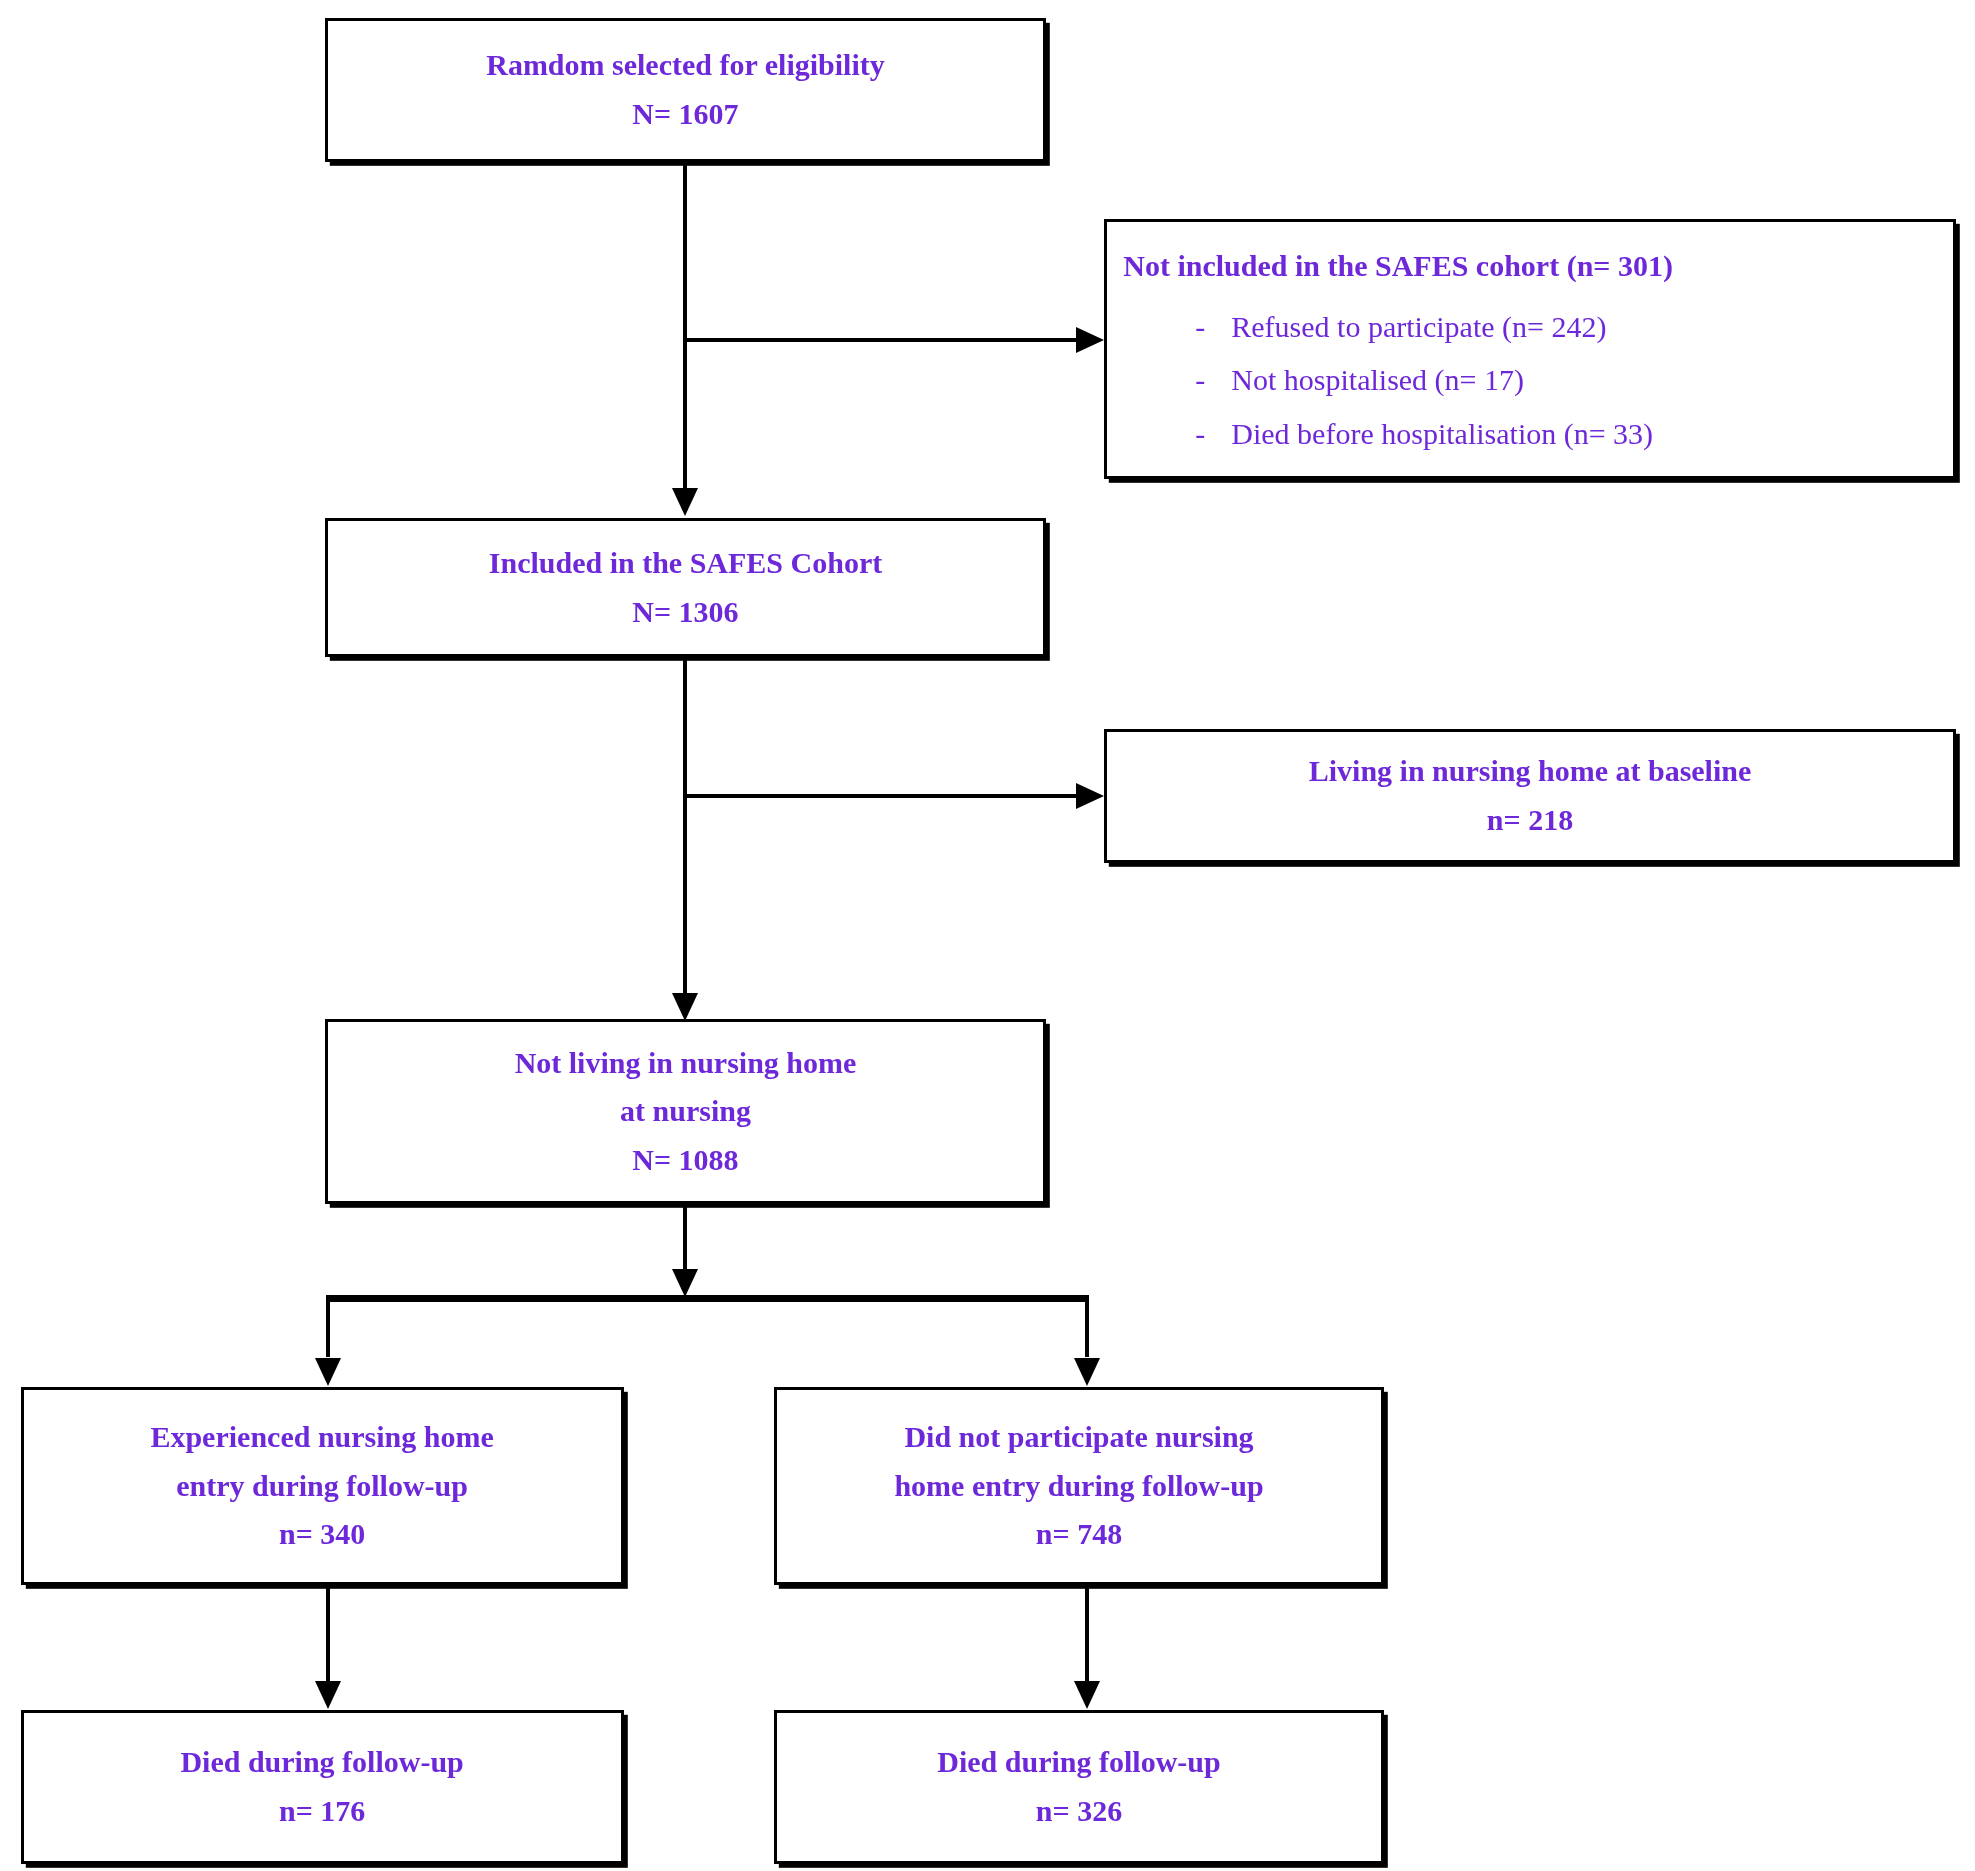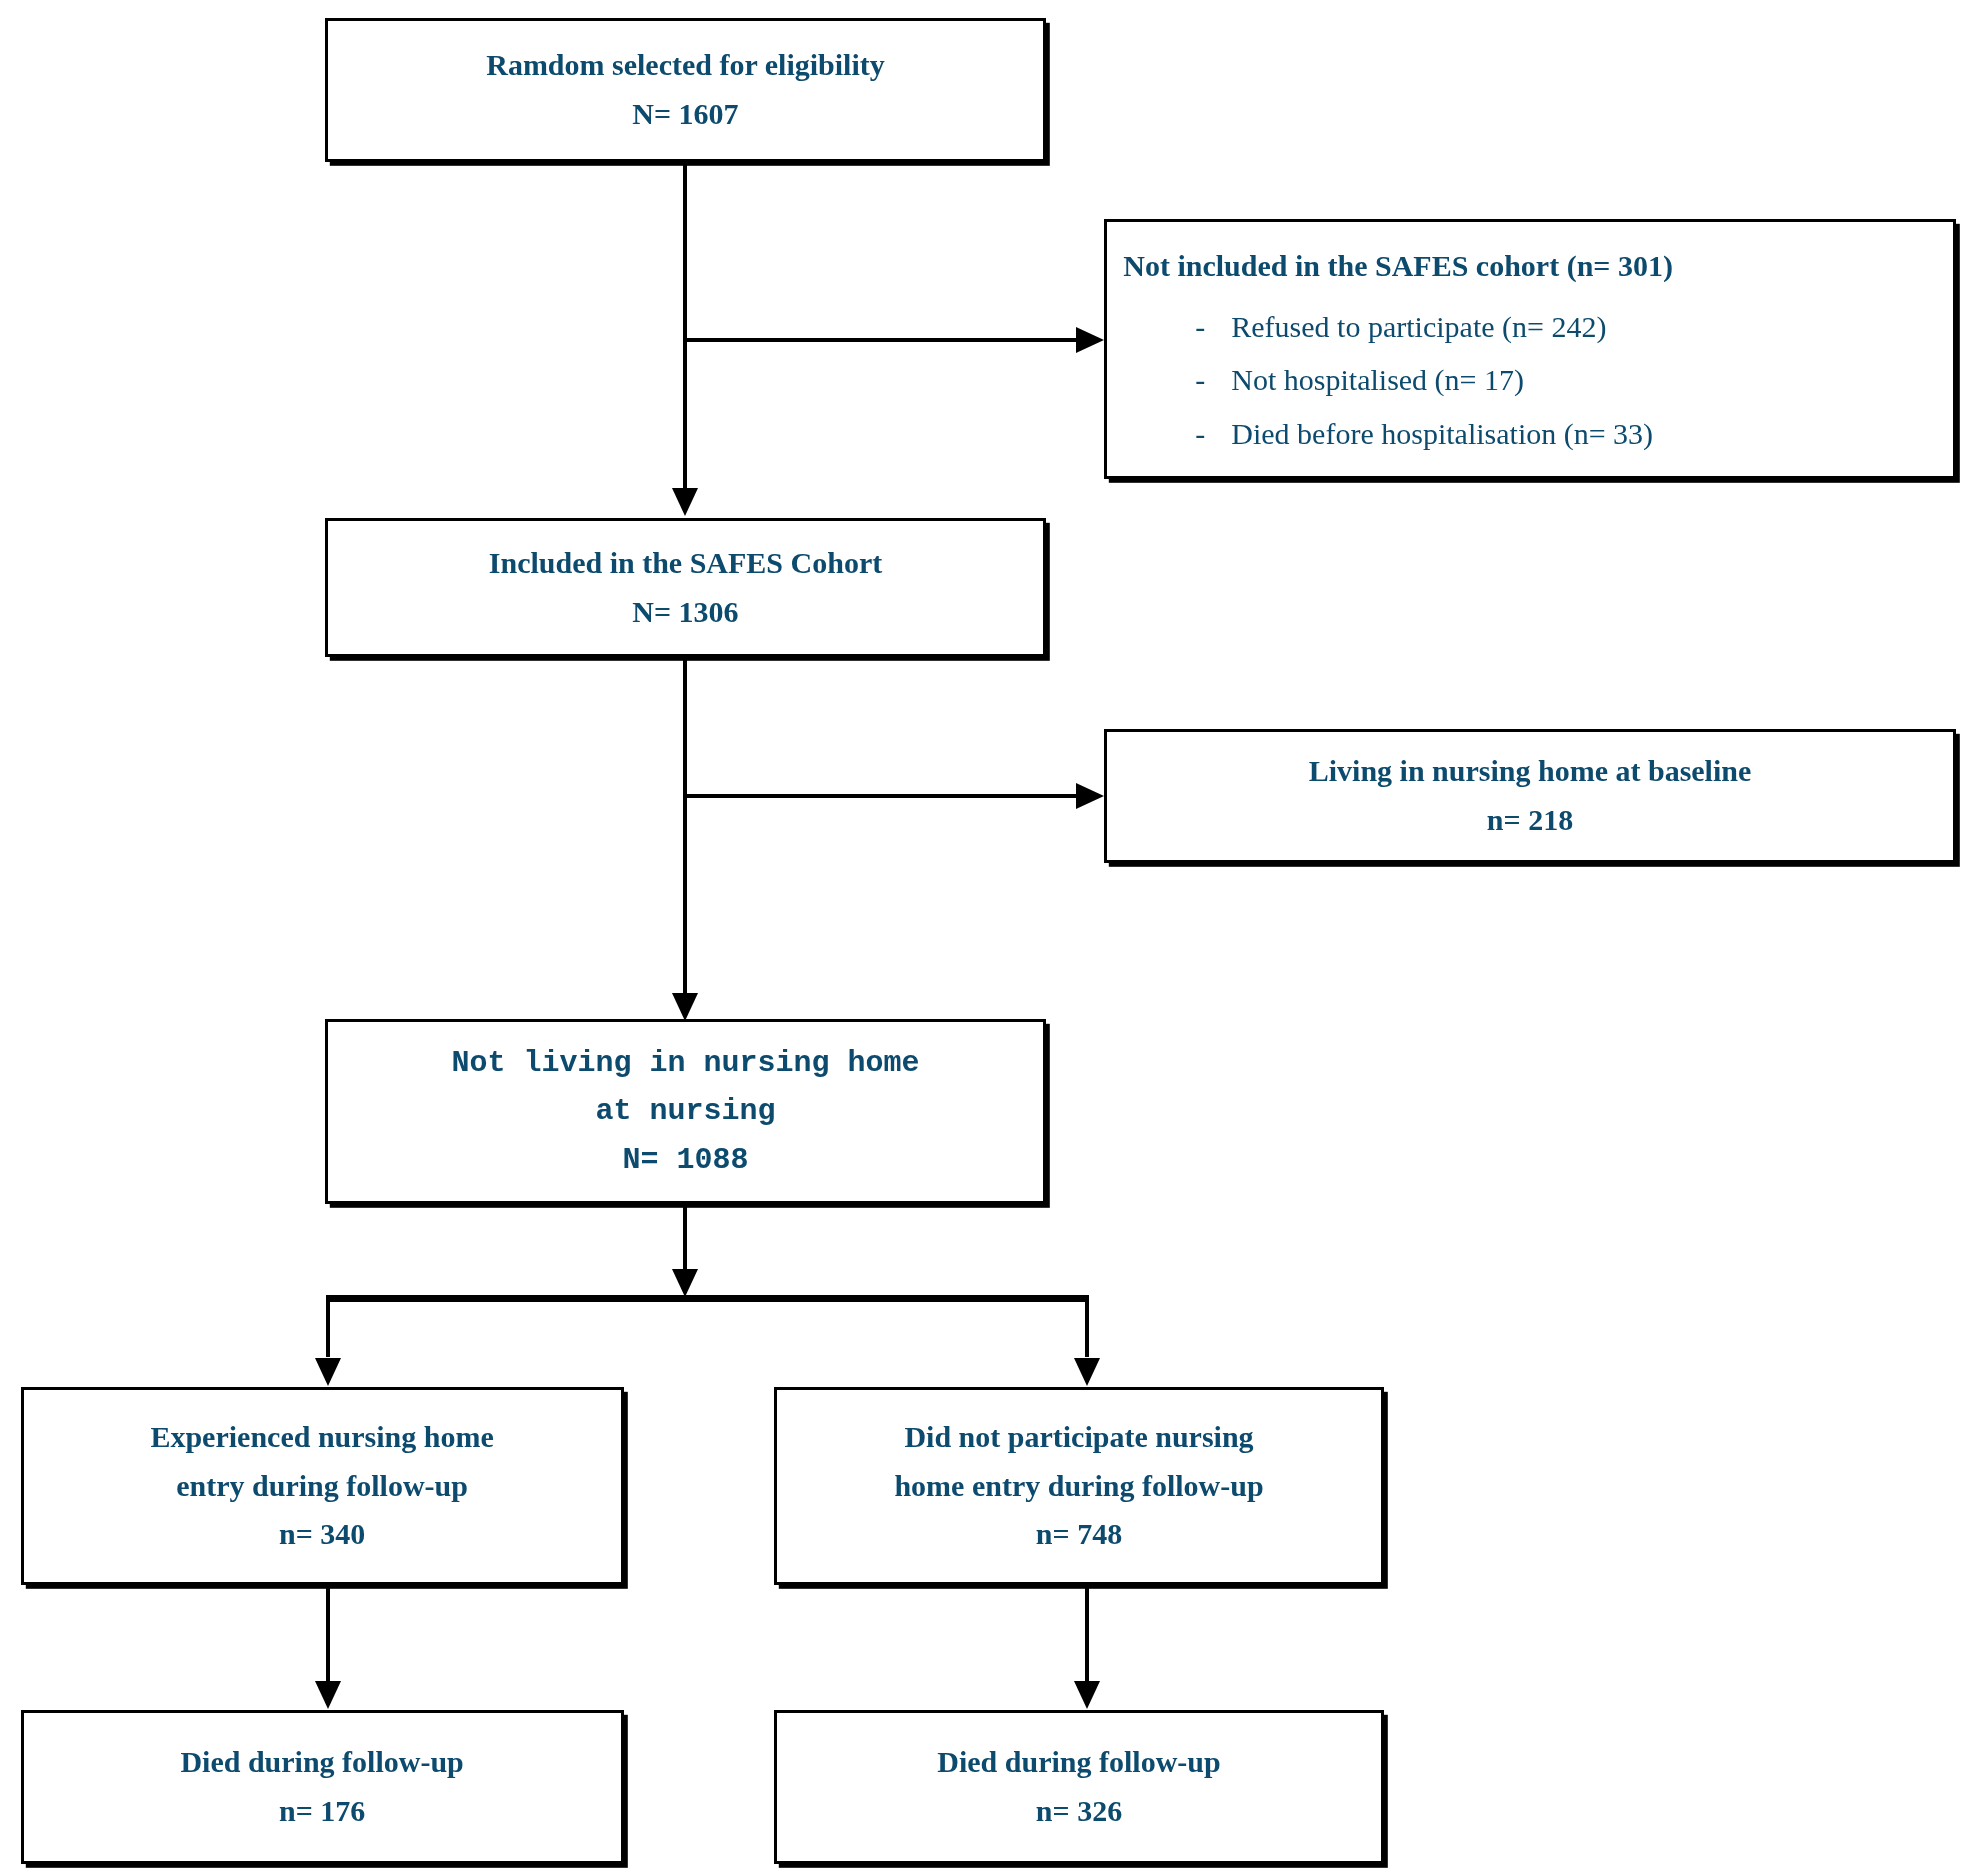--- a/index.html
+++ b/index.html
@@ -19,21 +19,21 @@
     position: absolute;
     box-sizing: border-box;
     background: #ffffff;
     border: 3.4px solid #000000;
     box-shadow: 4.3px 4.3px 0 -0.5px #000000;
     display: flex;
     flex-direction: column;
     align-items: center;
     justify-content: center;
     text-align: center;
-    color: #0c4a6e;
+    color: #6d28d9;
     font-weight: bold;
     font-size: 30px;
     line-height: 1.62;
     padding: 4.8px 11.5px;
   }
   .node .ln { display: block; width: 100%; }
 
   
   .listbox {
     align-items: flex-start;
@@ -142,21 +142,21 @@
   <div class="arrow-down" style="left:672px; top:993px;"></div>
 
   <div class="hline" style="left:683px; top:794px; width:393px;"></div>
   <div class="arrow-right" style="left:1076px; top:783px;"></div>
 
   <div class="node" style="left:1104px; top:729px; width:852px; height:134px;justify-content:center;">
     <span class="ln">Living in nursing home at baseline</span>
     <span class="ln">n= 218</span>
   </div>
 
-  <div class="node" style="left:325px; top:1019px; width:721px; height:185px;font-family:Liberation Mono, monospace;">
+  <div class="node" style="left:325px; top:1019px; width:721px; height:185px;">
     <span class="ln">Not living in nursing home</span>
     <span class="ln">at nursing</span>
     <span class="ln">N= 1088</span>
   </div>
 
   <div class="vline" style="left:683px; top:1204px; height:65px;"></div>
   <div class="arrow-down" style="left:672px; top:1269px;"></div>
 
   <div class="thickbar" style="left:326px; top:1295px; width:763px;"></div>
 

